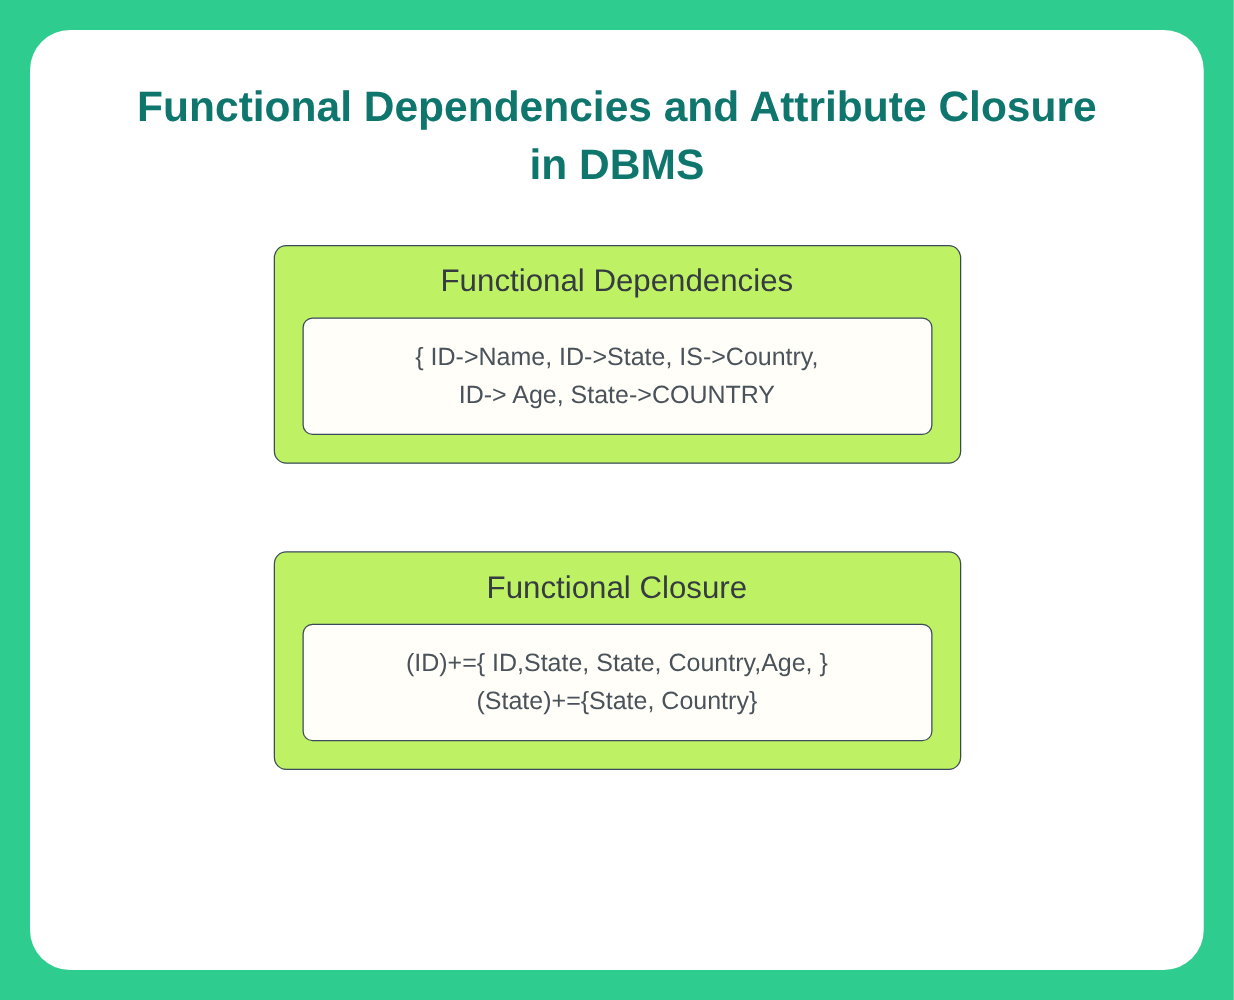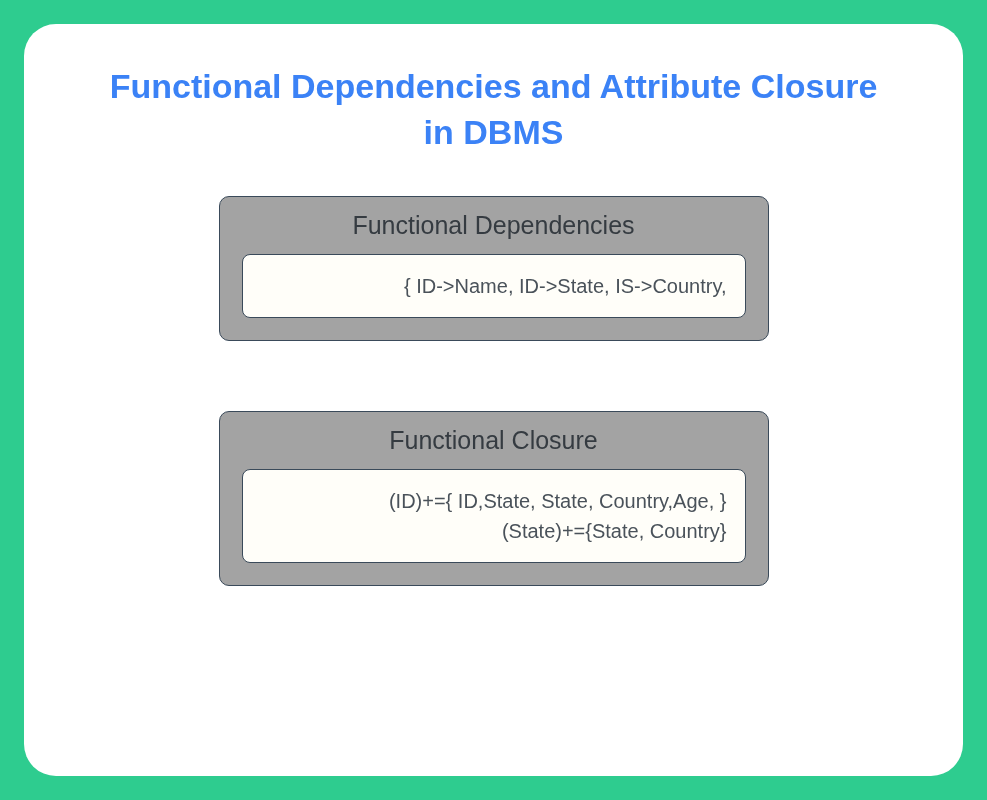--- a/index.html
+++ b/index.html
@@ -21,30 +21,30 @@
       background-color: #ffffff;
       border-radius: 32px;
       width: 100%;
       height: 100%;
       padding: 40px 50px;
       display: flex;
       flex-direction: column;
       align-items: center;
     }
     .main-title {
-      color: #3b82f6;
+      color: #0f766e;
       font-size: 34px;
       font-weight: 700;
       text-align: center;
       line-height: 1.35;
       margin-bottom: 40px;
       max-width: 780px;
     }
     .section-box {
-      background-color: #a3a3a3;
+      background-color: #bef264;
       border: 1.5px solid #3a4a5a;
       border-radius: 10px;
       width: 550px;
       padding: 14px 22px 22px 22px;
       display: flex;
       flex-direction: column;
       align-items: center;
     }
     .section-title {
       color: #353b41;
@@ -52,21 +52,21 @@
       font-weight: 500;
       text-align: center;
       margin-bottom: 14px;
     }
     .inner-box {
       background-color: #fffef9;
       border: 1.5px solid #3a4a5a;
       border-radius: 8px;
       width: 100%;
       padding: 16px 18px;
-      text-align: right;
+      text-align: center;
     }
     .inner-text {
       color: #4a525a;
       font-size: 20px;
       font-weight: 400;
       line-height: 1.5;
     }
     .spacer {
       height: 70px;
     }
@@ -74,20 +74,21 @@
 </head>
 <body>
 
 <div class="white-card">
   <h1 class="main-title">Functional Dependencies and Attribute Closure in DBMS</h1>
 
   <div class="section-box">
     <div class="section-title">Functional Dependencies</div>
     <div class="inner-box">
       <div class="inner-text">{ ID-&gt;Name, ID-&gt;State, IS-&gt;Country,</div>
+      <div class="inner-text">ID-&gt; Age, State-&gt;COUNTRY</div>
     </div>
   </div>
 
   <div class="spacer"></div>
 
   <div class="section-box">
     <div class="section-title">Functional Closure</div>
     <div class="inner-box">
       <div class="inner-text">(ID)+={ ID,State, State, Country,Age, }</div>
       <div class="inner-text">(State)+={State, Country}</div>

